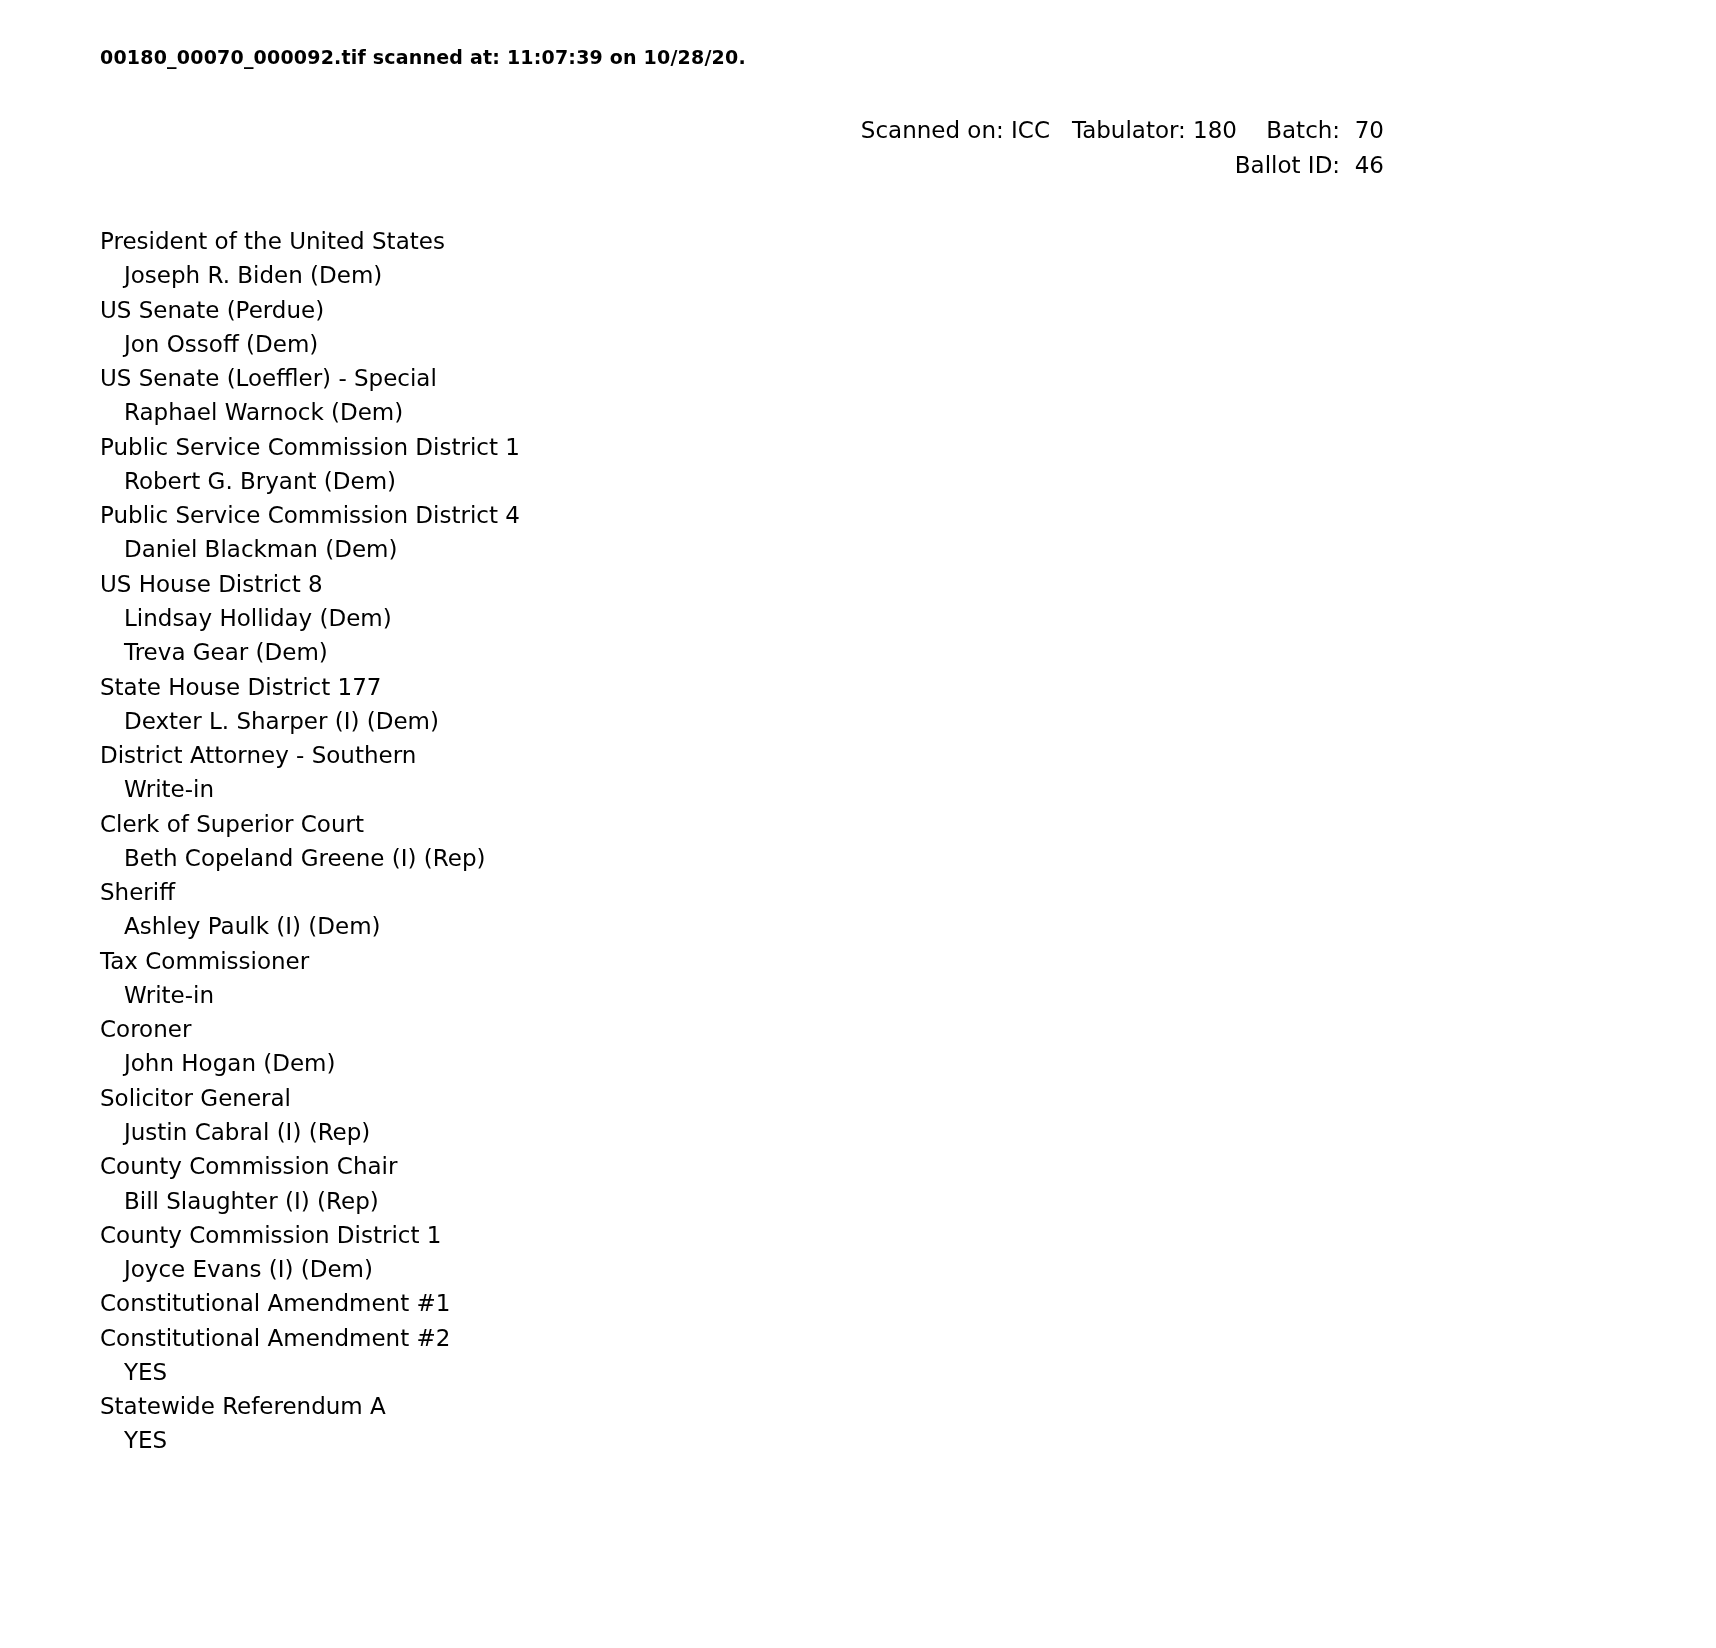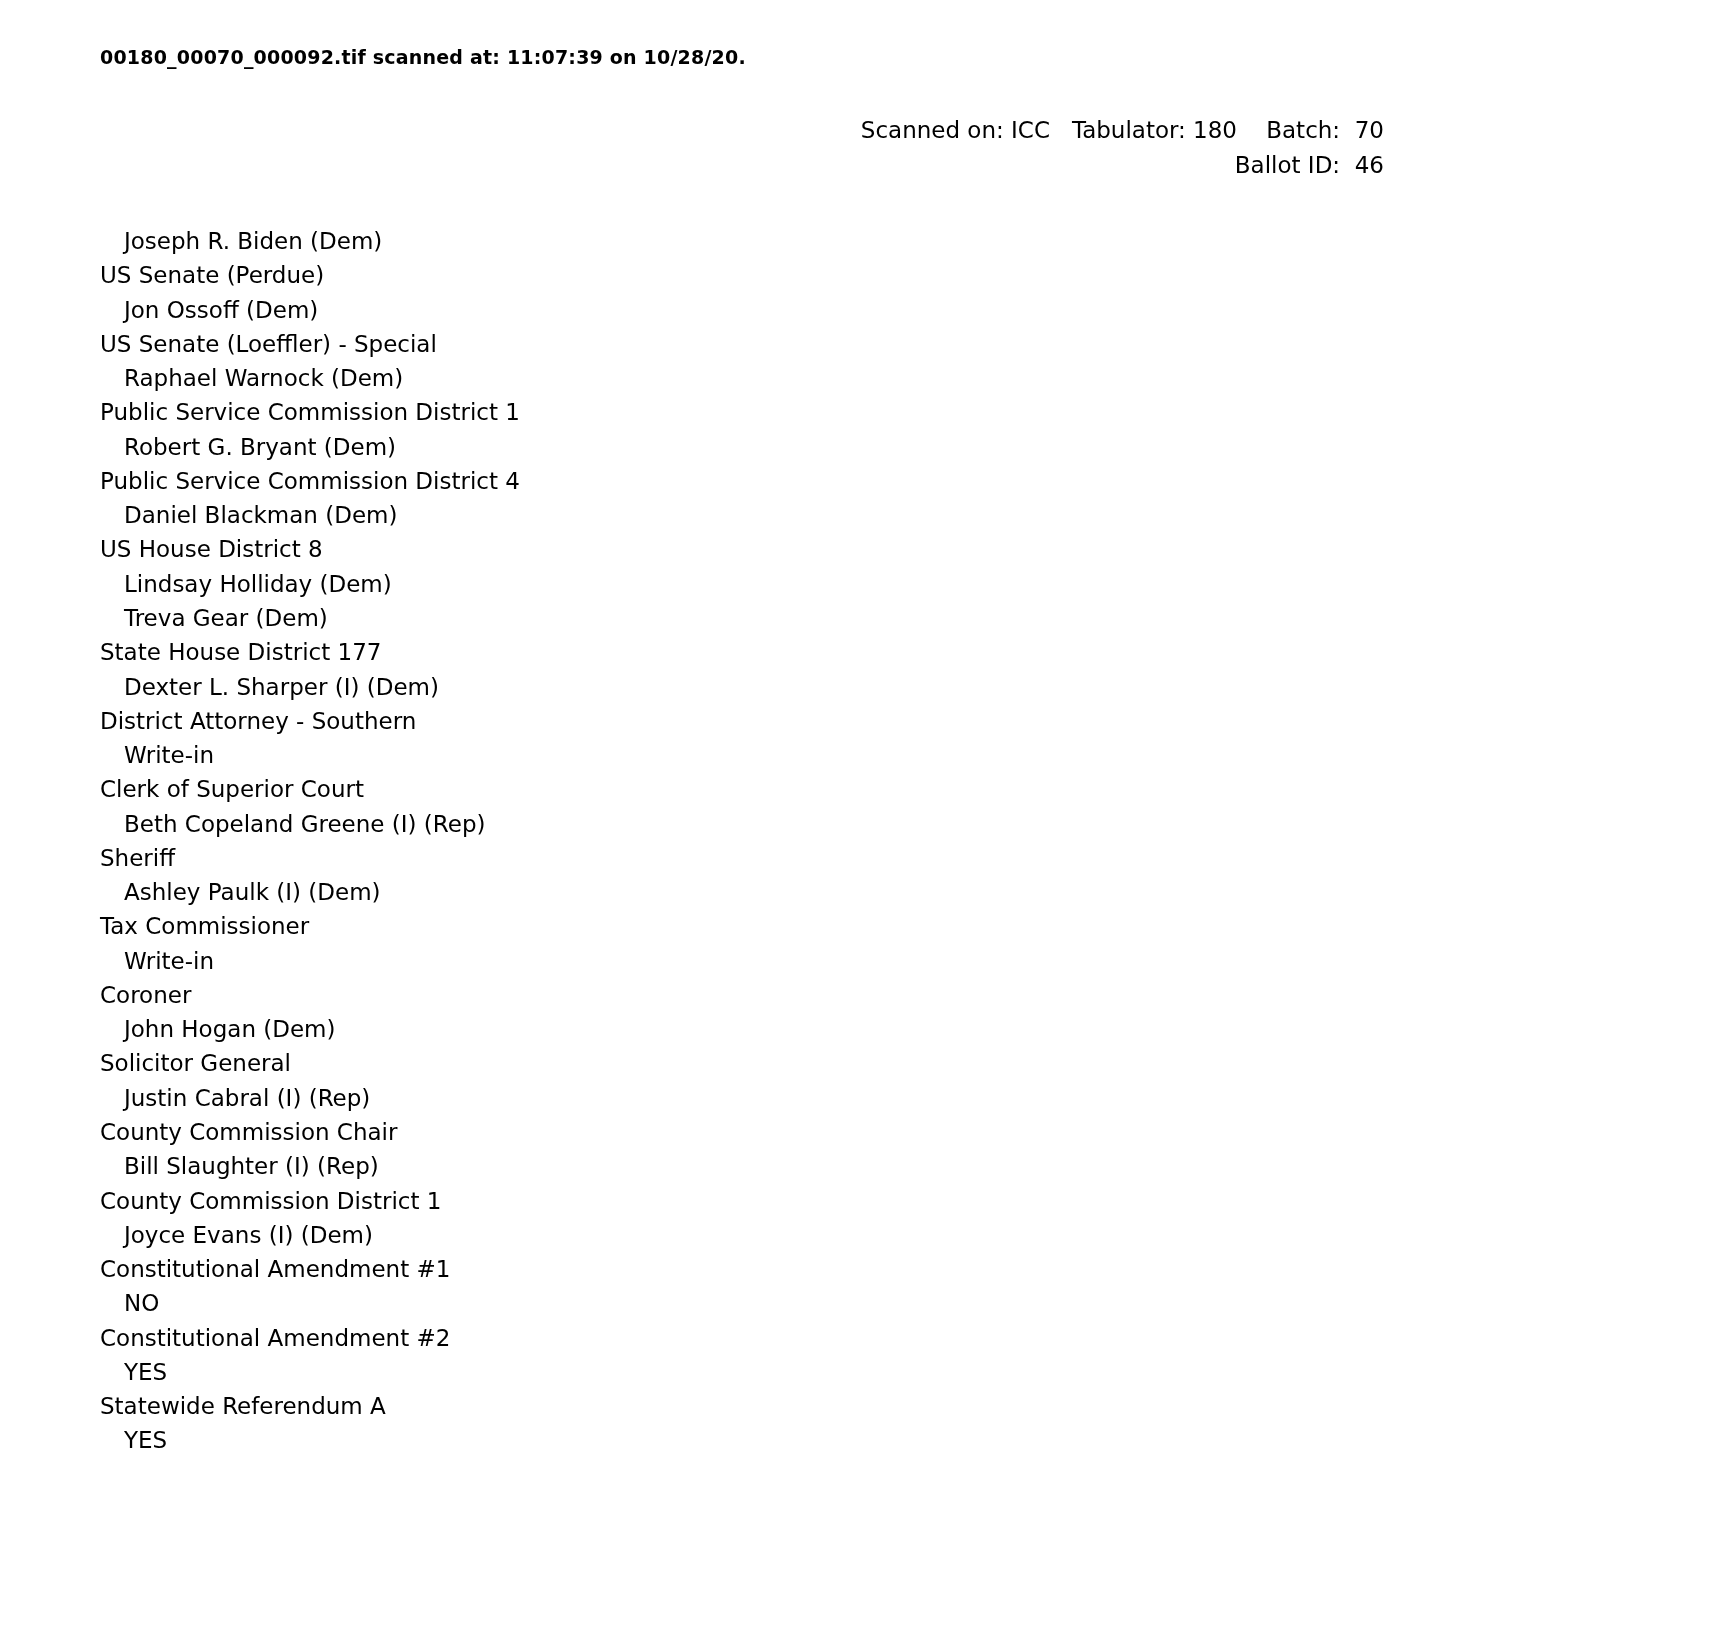--- a/index.html
+++ b/index.html
@@ -63,20 +63,21 @@
 
   <div class="scan-line">00180_00070_000092.tif scanned at: 11:07:39 on 10/28/20.</div>
 
   <div class="meta-block">
     <div class="meta-line">Scanned on: ICC   Tabulator: 180    Batch:  70</div>
     <div class="meta-line">Ballot ID:  46</div>
   </div>
 
   <ul class="contest-list" id="contest-list">
       <li class="contest">
+        <div class="contest-title">President of the United States</div>
         <div class="selection">Joseph R. Biden (Dem)</div>
       </li>
       <li class="contest">
         <div class="contest-title">US Senate (Perdue)</div>
         <div class="selection">Jon Ossoff (Dem)</div>
       </li>
       <li class="contest">
         <div class="contest-title">US Senate (Loeffler) - Special</div>
         <div class="selection">Raphael Warnock (Dem)</div>
       </li>
@@ -126,21 +127,20 @@
       <li class="contest">
         <div class="contest-title">County Commission Chair</div>
         <div class="selection">Bill Slaughter (I) (Rep)</div>
       </li>
       <li class="contest">
         <div class="contest-title">County Commission District 1</div>
         <div class="selection">Joyce Evans (I) (Dem)</div>
       </li>
       <li class="contest">
         <div class="contest-title">Constitutional Amendment #1</div>
-        <div class="selection">NO</div>
       </li>
       <li class="contest">
         <div class="contest-title">Constitutional Amendment #2</div>
         <div class="selection">YES</div>
       </li>
       <li class="contest">
         <div class="contest-title">Statewide Referendum A</div>
         <div class="selection">YES</div>
       </li>
     </ul>

